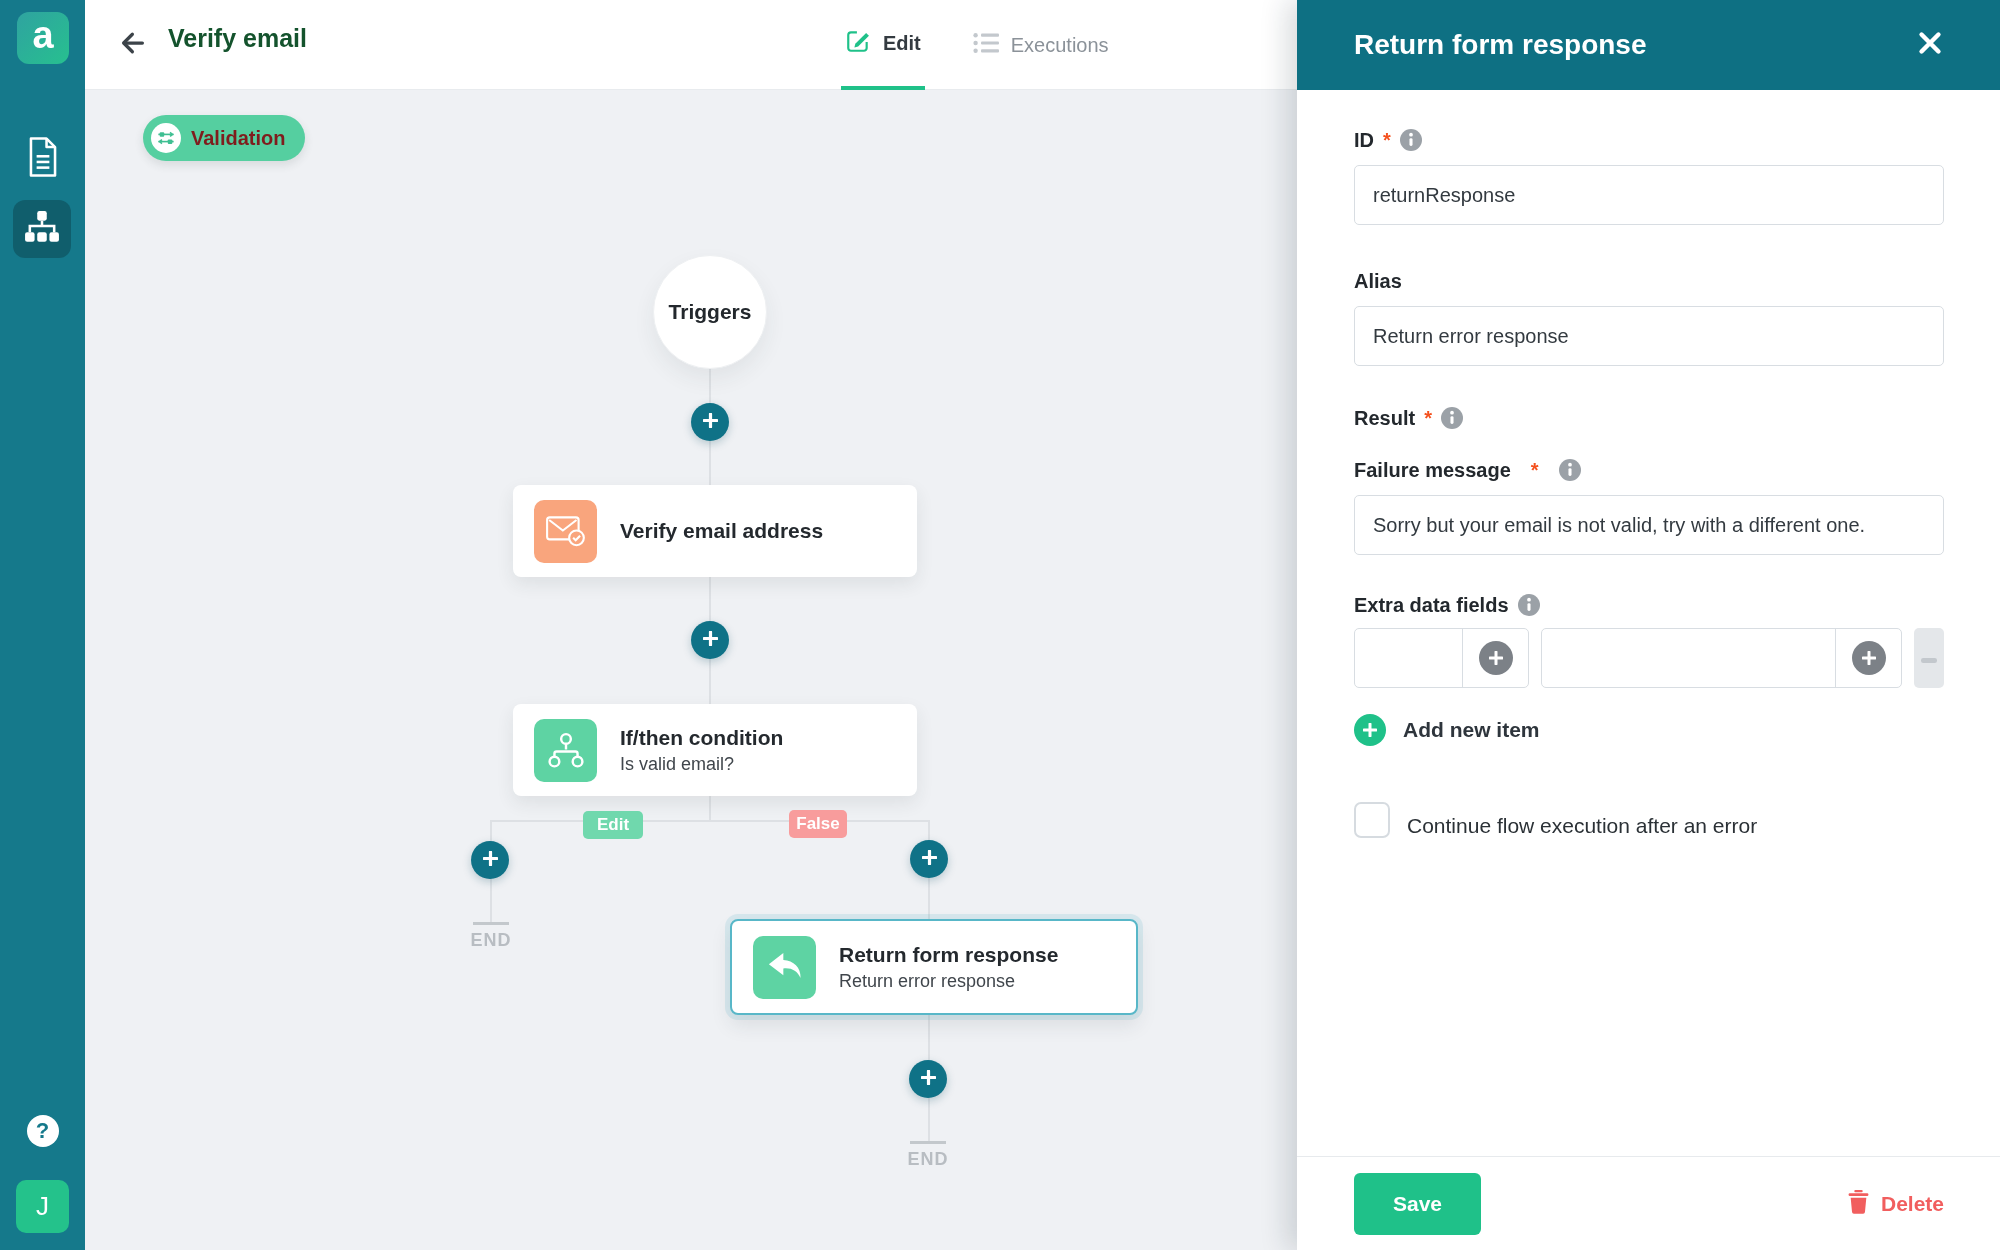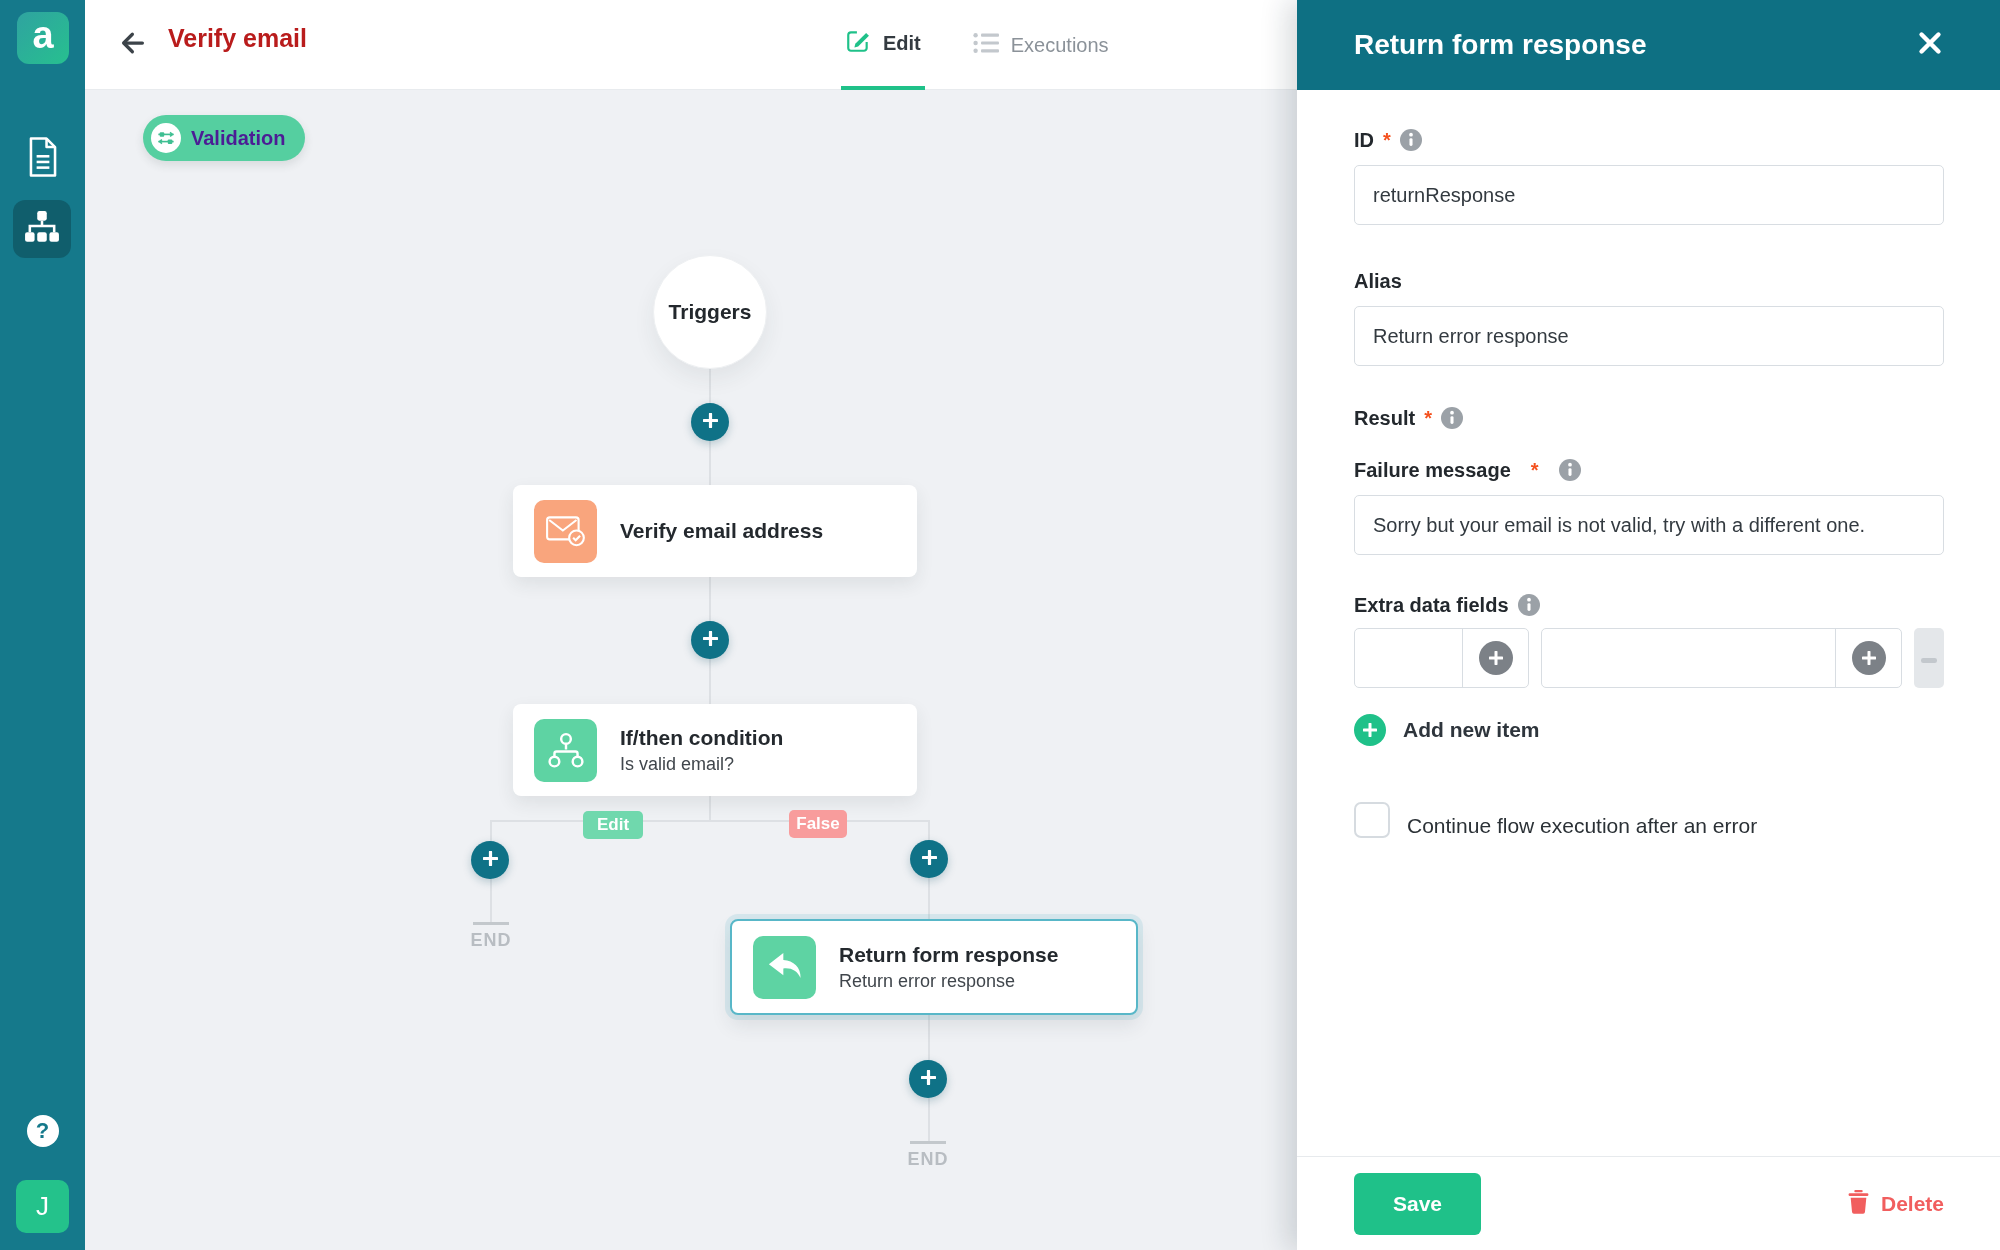--- a/index.html
+++ b/index.html
@@ -19,36 +19,36 @@
   .help-item { top:1113px; height:36px; }
   .help-circle { width:32px; height:32px; border-radius:50%; background:#fff; color:#15798b;
                  font-weight:bold; font-size:22px; display:flex; align-items:center; justify-content:center; }
   .avatar { position:absolute; left:16px; top:1180px; width:53px; height:53px; border-radius:10px; background:#24c28b;
             color:#fff; font-size:26px; display:flex; align-items:center; justify-content:center; }
 
   
   .topbar { position:absolute; left:85px; top:0; width:1212px; height:90px; background:#fff;
             border-bottom:1px solid #e8ebee; z-index:10; }
   .back-btn { position:absolute; left:28px; top:25px; width:40px; height:40px; display:flex; align-items:center; justify-content:center; cursor:pointer; }
-  .page-title { position:absolute; left:83px; top:24px; font-size:25px; font-weight:bold; color:#b91c1c; }
+  .page-title { position:absolute; left:83px; top:24px; font-size:25px; font-weight:bold; color:#14532d; }
   .tabs { position:absolute; left:756px; top:0; height:90px; display:flex; gap:44px; }
   .tab { height:90px; display:flex; align-items:center; gap:12px; padding:0 4px; }
   .tab .tab-label { font-size:20px; }
   .tab-edit { border-bottom:4px solid #1fc189; }
   .tab-edit .tab-label { color:#343b41; font-weight:bold; }
   .tab-exec .tab-label { color:#8b9299; }
 
   
   .canvas { position:absolute; left:85px; top:90px; width:1212px; height:1160px; background:#eff1f4; overflow:hidden; }
   .vline,.hline { position:absolute; background:#dde0e4; }
   .badge { position:absolute; left:58px; top:25px; height:46px; border-radius:23px; background:#55cfa0;
            display:flex; align-items:center; gap:10px; padding:0 20px 0 8px;
            box-shadow:0 4px 10px rgba(40,60,55,0.12); }
   .badge-ic { width:30px; height:30px; border-radius:50%; background:#fff; display:flex; align-items:center; justify-content:center; }
-  .badge-label { color:#4c1d95; font-size:20px; font-weight:bold; }
+  .badge-label { color:#7f1d1d; font-size:20px; font-weight:bold; }
 
   .trigger-circle { position:absolute; left:568px; top:165px; width:114px; height:114px; border-radius:50%;
                     background:#fff; border:1px solid #eef0f2; box-shadow:0 10px 22px rgba(40,50,60,0.07);
                     display:flex; align-items:center; justify-content:center; font-size:21px; font-weight:bold; color:#23282d; }
 
   .plus-node { position:absolute; width:38px; height:38px; border-radius:50%; background:#0f7287;
                display:flex; align-items:center; justify-content:center; cursor:pointer;
                box-shadow:0 3px 8px rgba(15,80,100,0.25); }
 
   .node-card { position:absolute; width:404px; background:#fff; border-radius:8px;

